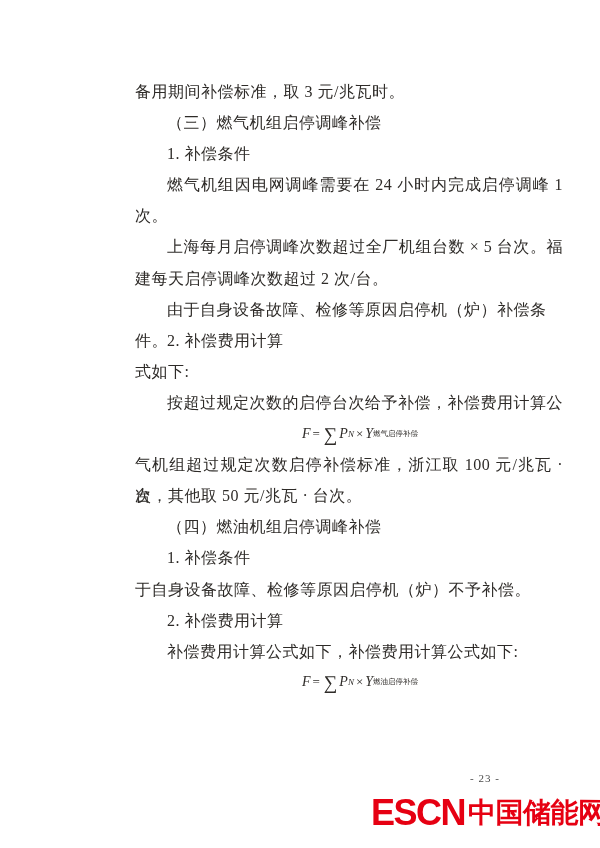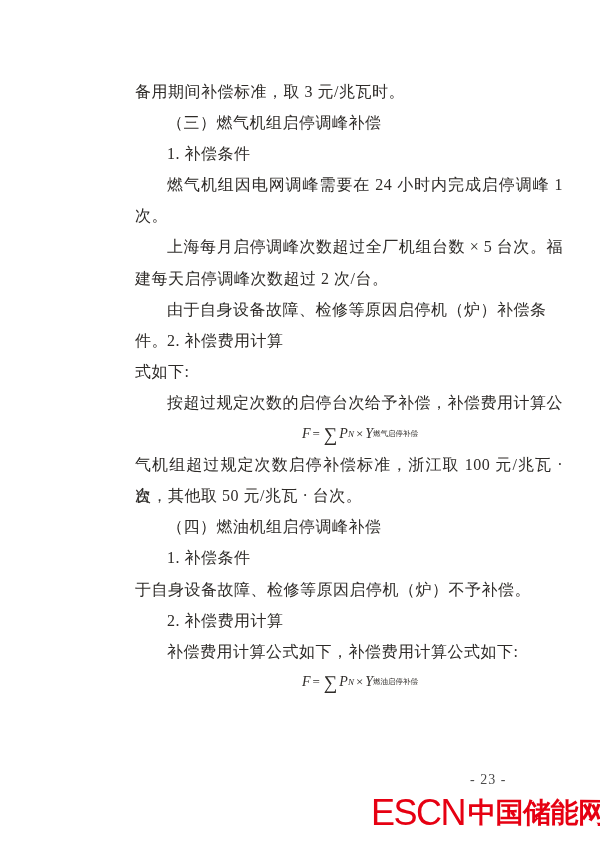--- a/index.html
+++ b/index.html
@@ -19,29 +19,29 @@
     height:31.1px;display:flex;justify-content:center;align-items:center;
     padding-left:22px;letter-spacing:0;
   }
   .fit{font-style:italic;font-size:14px;}
   .feq{font-style:normal;font-size:13px;margin:0 2px;}
   .fsum{font-style:normal;font-size:19px;position:relative;top:1px;margin:0 2px;}
   sub.fsubN{font-style:italic;font-size:9px;line-height:0;}
   sub.fsubC{font-style:normal;font-size:7.5px;line-height:0;letter-spacing:0;}
   .inl-it{font-style:italic;font-size:14px;}
   .page-number{
-    position:absolute;left:470px;top:772px;font-size:14px;color:#4a4a4a;
+    position:absolute;left:470px;top:772px;font-size:11px;color:#4a4a4a;
     letter-spacing:1px;
   }
   .logo{
     position:absolute;left:371px;top:794px;display:flex;align-items:center;
     font-family:"Liberation Sans","DejaVu Sans",sans-serif;color:#e60012;
     white-space:nowrap;
   }
-  .logo-escn{font-weight:400;font-size:36px;letter-spacing:-1.5px;line-height:38px;}
+  .logo-escn{font-weight:700;font-size:36px;letter-spacing:-1.5px;line-height:38px;}
   .logo-cn{font-weight:900;font-size:28px;letter-spacing:-0.5px;line-height:38px;margin-left:3px;}
 </style>
 </head>
 <body>
 
 <div class="doc">
   <div class="line">备用期间补偿标准，取 3 元/兆瓦时。</div>
   <div class="line ind">（三）燃气机组启停调峰补偿</div>
   <div class="line ind">1. 补偿条件</div>
   <div class="line ind fill">燃气机组因电网调峰需要在 24 小时内完成启停调峰 1</div>

